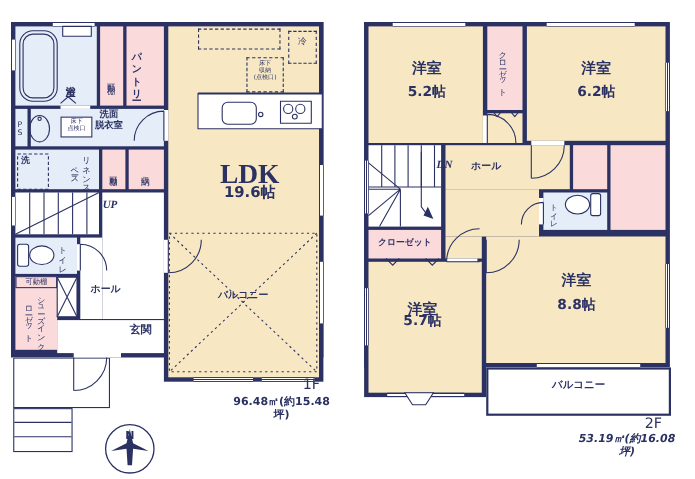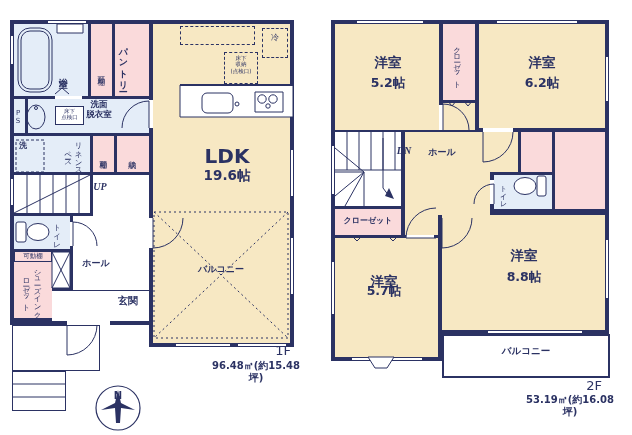--- a/index.html
+++ b/index.html
@@ -211,21 +211,21 @@
   <div class="lbl b" style="left:16px;top:141px;width:14px;font-size:8px;">洗</div>
   <div class="lbl v" style="left:61px;top:135px;width:22px;height:38px;font-size:7.5px;letter-spacing:0;line-height:1.4;">リネンスペース</div>
   <div class="lbl v" style="left:98px;top:140px;height:30px;font-size:7.5px;letter-spacing:0;">可動棚</div>
   <div class="lbl v" style="left:127px;top:142px;height:26px;font-size:8px;">収納</div>
   <div class="lbl ital" style="left:88px;top:181px;width:24px;font-size:10px;">UP</div>
   <div class="lbl v" style="left:52px;top:216px;height:31px;font-size:7.5px;letter-spacing:0;">トイレ</div>
   <div class="lbl" style="left:14px;top:253px;width:38px;font-size:6.5px;">可動棚</div>
   <div class="lbl v" style="left:17px;top:263px;width:26px;height:54px;font-size:7.5px;letter-spacing:0;line-height:1.5;">シューズインクローゼット</div>
   <div class="lbl b" style="left:80px;top:258px;width:32px;font-size:9px;">ホール</div>
   <div class="lbl b" style="left:72px;top:295px;width:36px;font-size:10px;margin-left:38px;">玄関</div>
-  <div class="lbl b" style="left:198px;top:145px;width:58px;font-size:20px;">LDK</div>
+  <div class="lbl b" style="left:198px;top:145px;width:58px;font-size:25px;font-family:Liberation Serif, serif;">LDK</div>
   <div class="lbl b" style="left:196px;top:168px;width:62px;font-size:13.5px;">19.6帖</div>
   <div class="lbl" style="left:266px;top:33px;width:18px;font-size:8px;">冷</div>
   <div class="lbl" style="left:226px;top:55px;width:30px;font-size:5.5px;">床下
 収納
 (点検口)</div>
   <div class="lbl b" style="left:186px;top:264px;width:70px;font-size:9px;">バルコニー</div>
   <div class="lbl" style="left:270px;top:344px;width:26px;font-size:13px;">1F</div>
   <div class="lbl b" style="left:206px;top:360px;width:100px;font-size:10px;">96.48㎡(約15.48坪)</div>
 
   <div class="lbl b" style="left:360px;top:55px;width:56px;font-size:13.5px;">洋室</div>
@@ -236,15 +236,15 @@
   <div class="lbl ital" style="left:392px;top:145px;width:24px;font-size:10px;font-style:italic;">DN</div>
   <div class="lbl b" style="left:424px;top:147px;width:36px;font-size:9px;">ホール</div>
   <div class="lbl b" style="left:339px;top:216px;width:58px;font-size:8px;">クローゼット</div>
   <div class="lbl v" style="left:499px;top:177px;height:30px;font-size:7px;letter-spacing:0;">トイレ</div>
   <div class="lbl b" style="left:356px;top:274px;width:56px;font-size:13.5px;">洋室</div>
   <div class="lbl b" style="left:354px;top:284px;width:60px;font-size:12.5px;">5.7帖</div>
   <div class="lbl b" style="left:496px;top:248px;width:56px;font-size:13.5px;">洋室</div>
   <div class="lbl b" style="left:494px;top:270px;width:60px;font-size:12.5px;">8.8帖</div>
   <div class="lbl b" style="left:488px;top:346px;width:76px;font-size:9.5px;">バルコニー</div>
   <div class="lbl" style="left:580px;top:379px;width:28px;font-size:13px;">2F</div>
-  <div class="lbl b" style="left:520px;top:394px;width:100px;font-size:10px;">53.19㎡(約16.08坪)</div>
+  <div class="lbl b" style="left:520px;top:394px;width:100px;font-size:10px;font-style:italic;">53.19㎡(約16.08坪)</div>
 
 </div>
 
 </body></html>

